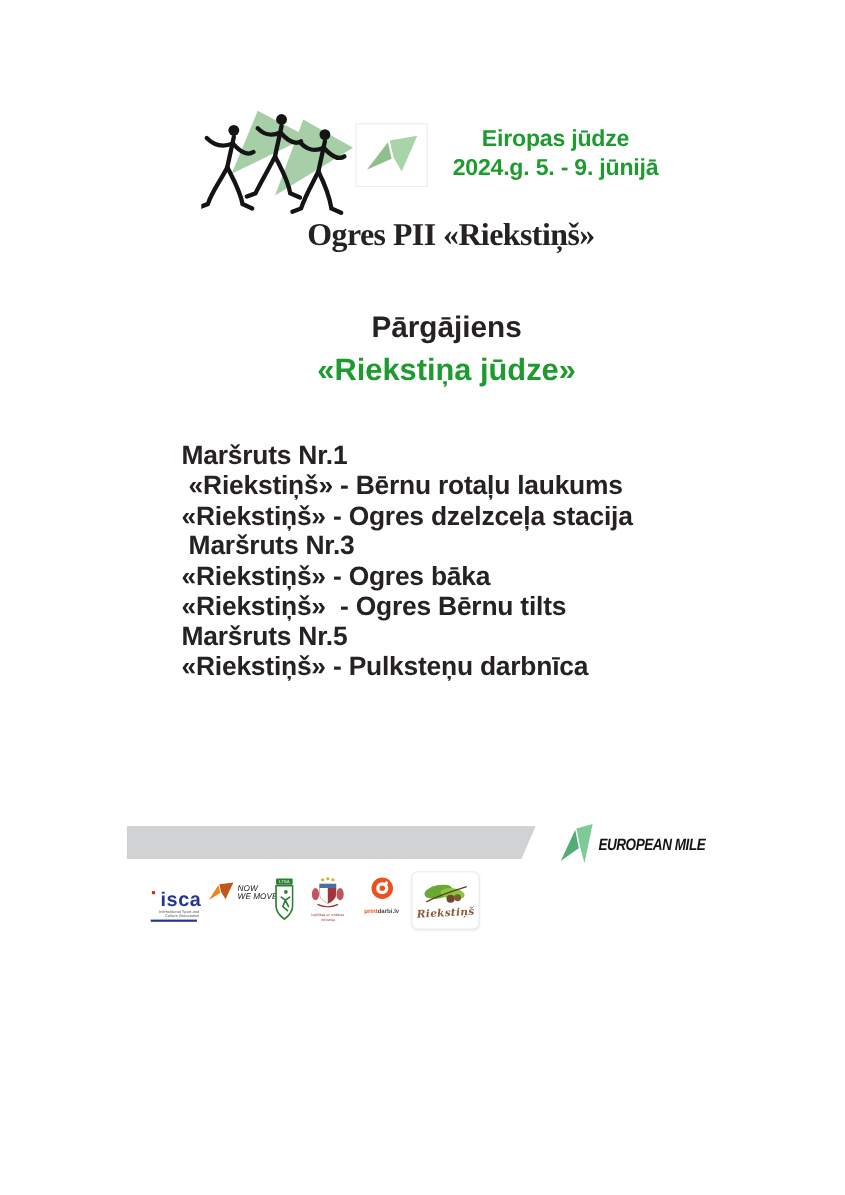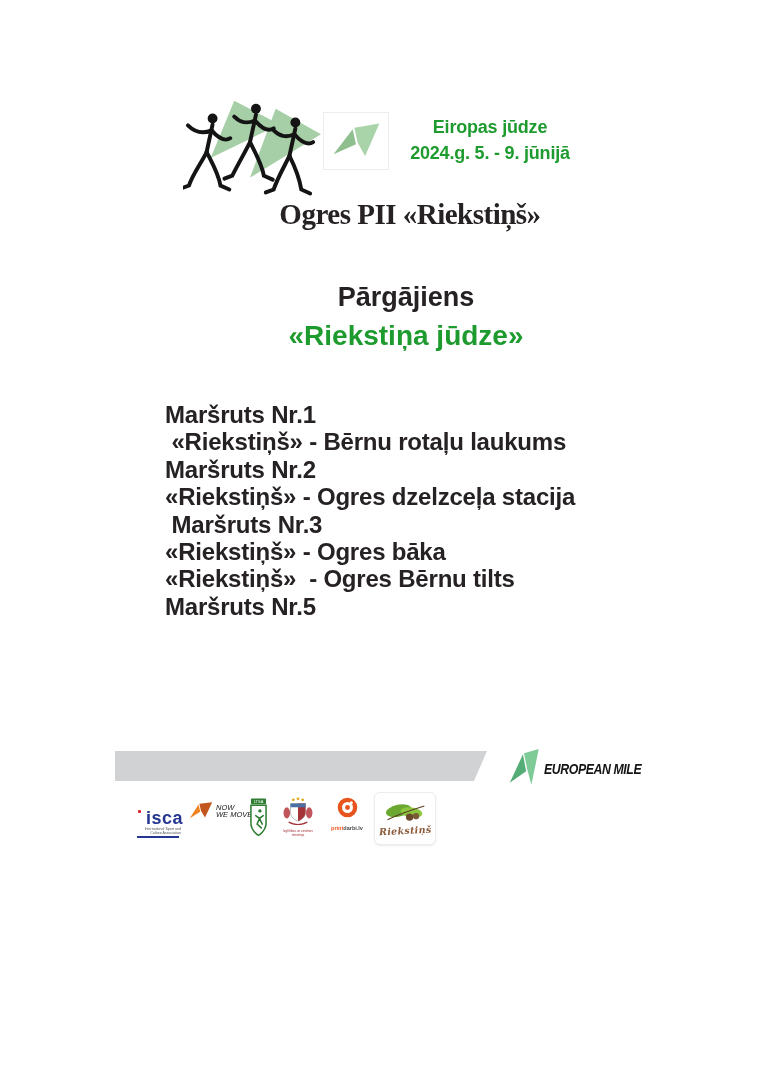--- a/index.html
+++ b/index.html
@@ -3,22 +3,22 @@
 <meta charset="utf-8">
 <style>
   html,body{margin:0;padding:0;background:#ffffff;}
   .page{position:relative;width:768px;height:1086px;background:#ffffff;overflow:hidden;
         font-family:"Liberation Sans",sans-serif;color:#262224;}
 
   
   .figures-logo{position:absolute;left:183px;top:96px;width:138px;height:116px;}
   .arrow-box{position:absolute;left:323px;top:112px;width:64px;height:56px;background:#fff;
              border:1px solid #ededed;display:flex;align-items:center;justify-content:center;}
-  .event-title{position:absolute;left:359px;top:114px;width:262px;text-align:center;
-               color:#1e9b2e;font-weight:bold;font-size:18px;line-height:26px;letter-spacing:-0.2px;}
+  .event-title{position:absolute;left:374px;top:114px;width:262px;text-align:center;
+               color:#1e9b2e;font-weight:bold;font-size:21px;line-height:26px;letter-spacing:-0.2px;}
 
   
   .main-title{position:absolute;left:52px;top:198px;width:716px;text-align:center;
               font-size:29px;font-weight:bold;letter-spacing:-0.5px;color:#262224;font-family:Liberation Serif, serif;}
   .subtitle{position:absolute;left:40px;top:277px;width:732px;text-align:center;font-weight:bold;}
   .subtitle .l1{font-size:27px;color:#262224;line-height:40px;}
   .subtitle .l2{font-size:28px;color:#1e9b2e;line-height:38px;}
 
   
   .routes{position:absolute;left:165px;top:401px;font-size:24px;font-weight:bold;
@@ -108,26 +108,26 @@
   <div class="main-title">Ogres PII «Riekstiņš»</div>
 
   <div class="subtitle">
     <div class="l1">Pārgājiens</div>
     <div class="l2">«Riekstiņa jūdze»</div>
   </div>
 
   <div class="routes">
     <div class="route-line">Maršruts Nr.1</div>
     <div class="route-line"> «Riekstiņš» - Bērnu rotaļu laukums</div>
-    <div class="route-line">Maršruts Nr.2</div>
     <div class="route-line">«Riekstiņš» - Ogres dzelzceļa stacija</div>
     <div class="route-line"> Maršruts Nr.3</div>
     <div class="route-line">«Riekstiņš» - Ogres bāka</div>
     <div class="route-line">«Riekstiņš»  - Ogres Bērnu tilts</div>
     <div class="route-line">Maršruts Nr.5</div>
+    <div class="route-line">«Riekstiņš» - Pulksteņu darbnīca</div>
   </div>
 
   <div class="banner"></div>
 
   <svg class="em-logo" viewBox="0 0 60 76">
     <polygon points="3,66 28,12 34,44" fill="#54ad77"></polygon>
     <polygon points="36,40 30,10 58,2 44,70" fill="#7ecb98"></polygon>
   </svg>
   <div class="em-label">EUROPEAN MILE</div>
 

